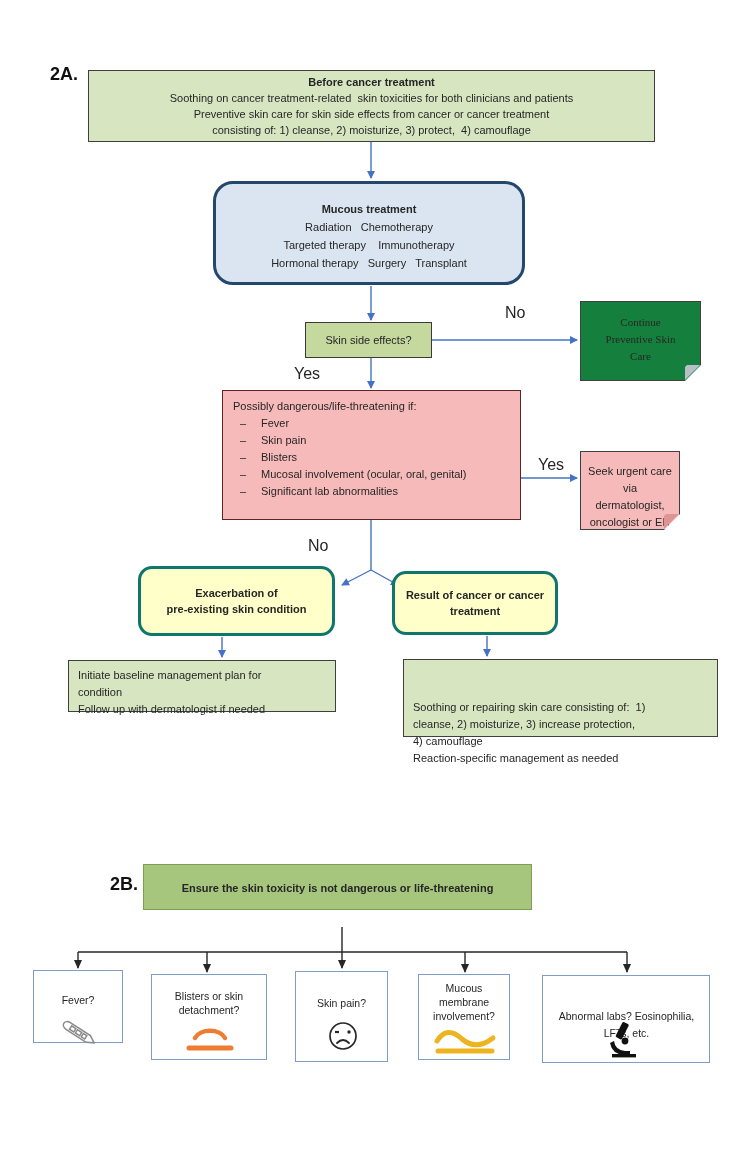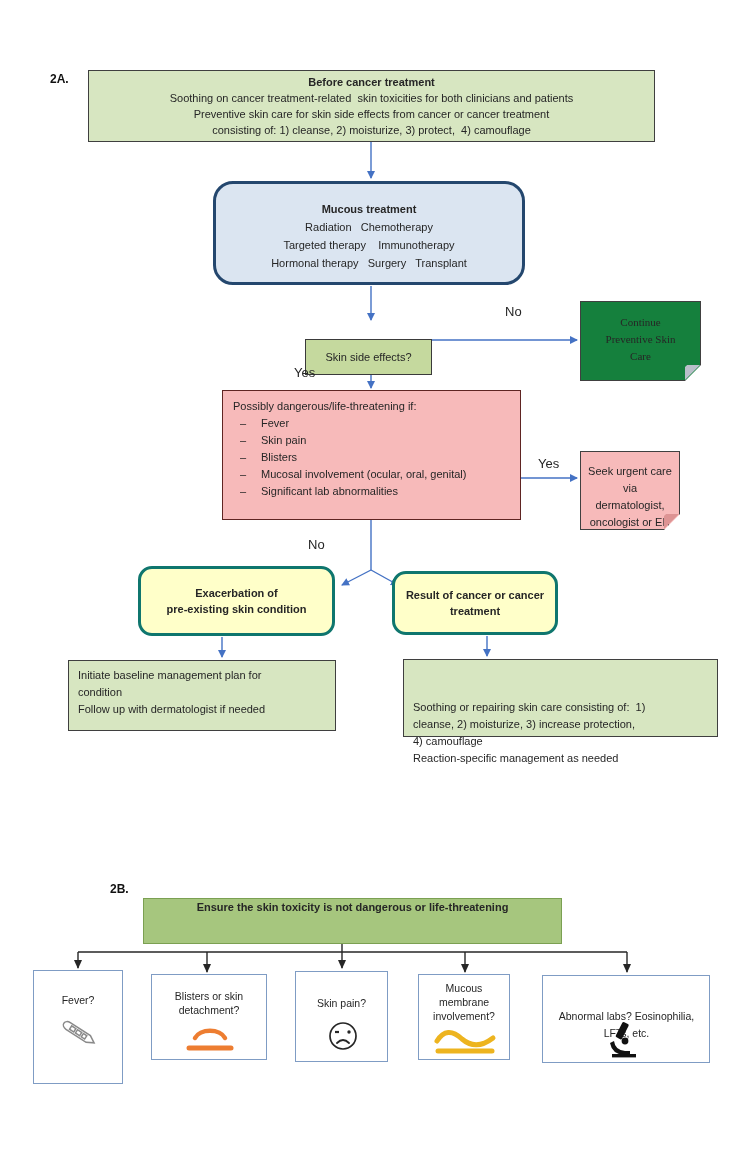--- a/index.html
+++ b/index.html
@@ -1,42 +1,42 @@
 <!DOCTYPE html>
 <html><head>
 <meta charset="utf-8">
 <style>
   html,body{margin:0;padding:0;background:#ffffff;}
   #canvas{
     position:relative;width:742px;height:1152px;background:#ffffff;
     font-family:"Liberation Sans",sans-serif;color:#262626;overflow:hidden;
   }
   .abs{position:absolute;}
-  .section-label{font-size:12px;font-weight:bold;color:#111;margin-top:8px;}
+  .section-label{font-size:18px;font-weight:bold;color:#111;}
   .box{position:absolute;box-sizing:border-box;font-size:11px;line-height:16px;}
   .center{text-align:center;}
   .bold{font-weight:bold;}
   .keep{white-space:pre-wrap;}
 
   .green-box{background:#d7e6c1;border:1px solid #3f3f3f;}
-  .green-mid{background:#c5d99e;border:1px solid #3a3a3a;margin-top:17px;}
+  .green-mid{background:#c5d99e;border:1px solid #3a3a3a;}
   .blue-round{background:#dbe5f1;border:3px solid #24476e;border-radius:20px;}
   .red-box{background:#f7baba;border:1.5px solid #5f2422;}
   .yellow-round{background:#ffffc9;border:3px solid #0f766e;border-radius:14px;}
   .note{position:absolute;box-sizing:border-box;border:1px solid #404040;font-size:11px;line-height:17px;text-align:center;}
   .note-gray{background:#15803d;font-family:Liberation Serif, serif;}
   .note-pink{background:#f7baba;}
   .note .cut{position:absolute;right:-1px;bottom:-1px;width:0;height:0;
     border-bottom:16px solid #ffffff;border-left:16px solid transparent;}
   .note .fold{position:absolute;right:0;bottom:0;width:15px;height:15px;
     clip-path:polygon(0 100%,100% 0,14% 0,0 14%);}
   .note-gray .fold{background:#b9bfc9;}
   .note-pink .fold{background:#dd9494;}
 
-  .flow-label{position:absolute;font-size:13px;color:#262626;}
+  .flow-label{position:absolute;font-size:16px;color:#262626;}
   .bullets .bullet-item{position:relative;padding-left:28px;}
   .bullets .bullet-item::before{content:"–";position:absolute;left:7px;}
 
   .check-box{position:absolute;box-sizing:border-box;background:#fff;border:1.4px solid #7f9cc4;
     font-size:10.5px;line-height:14px;text-align:center;}
   .check-label{padding-top:4px;}
   .icon-wrap{position:absolute;}
   #overlay{position:absolute;left:0;top:0;pointer-events:none;}
 </style>
 </head>
@@ -137,39 +137,39 @@
       </div>
   </div>
 
   <div class="box yellow-round center bold" style="left:392px;top:571px;width:166px;height:64px;padding-top:13px;">
     <div>
         <div>Result of cancer or cancer</div>
         <div>treatment</div>
       </div>
   </div>
 
-  <div class="box green-box" style="left:68px;top:660px;width:268px;height:71px;padding:6px 9px;line-height:17px;">
+  <div class="box green-box" style="left:68px;top:660px;width:268px;height:52px;padding:6px 9px;line-height:17px;">
     <div>
         <div>Initiate baseline management plan for</div>
         <div>condition</div>
         <div>Follow up with dermatologist if needed</div>
       </div>
   </div>
 
   <div class="box green-box keep" style="left:403px;top:659px;width:315px;height:78px;padding:5px 9px;line-height:17px;">
     <div><div>Soothing or repairing skin care consisting of:  1)</div><div>cleanse, 2) moisturize, 3) increase protection,</div><div>4) camouflage</div><div>Reaction-specific management as needed</div></div>
   </div>
 
   <div class="abs section-label" style="left:110px;top:874px;">2B.</div>
 
-  <div class="box center bold" style="left:143px;top:898px;width:419px;height:46px;background:#a6c67e;border:1.5px solid #7ba052;">
+  <div class="box center bold" style="left:143px;top:864px;width:389px;height:46px;padding-top:15px;background:#a6c67e;border:1.5px solid #7ba052;">
     <span>Ensure the skin toxicity is not dangerous or life-threatening</span>
   </div>
 
-  <div class="check-box" style="left:33px;top:970px;width:90px;height:114px;">
+  <div class="check-box" style="left:33px;top:970px;width:90px;height:73px;">
     <div class="check-label" style="padding-top:22px;">Fever?</div>
     <div class="icon-wrap" style="left:22px;top:46px;">
       <svg width="46" height="40" viewBox="0 0 46 40">
         <g transform="rotate(33 23 16)" stroke="#8a8a8a" stroke-width="1.5" fill="#ffffff">
           <path d="M10 12 h24 l7 4 -7 4 h-24 a5 4 0 1 1 0 -8 z"></path>
           <rect x="13" y="14" width="5" height="4"></rect>
           <rect x="20" y="14" width="5" height="4"></rect>
           <rect x="27" y="14" width="4" height="4"></rect>
         </g>
       </svg>

